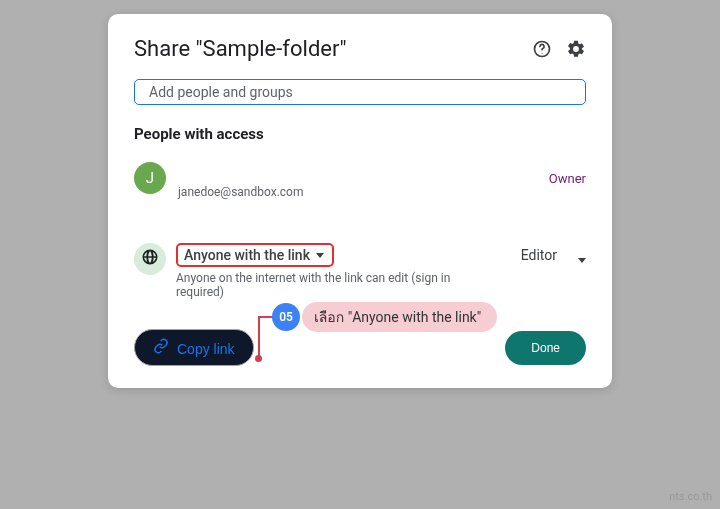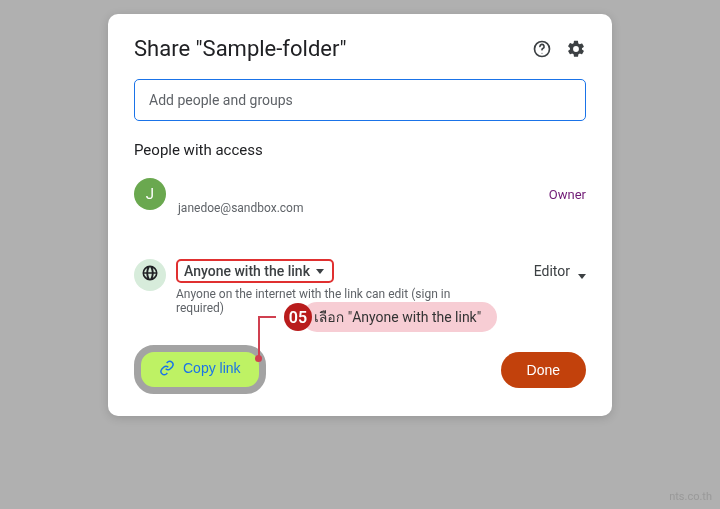--- a/index.html
+++ b/index.html
@@ -34,30 +34,30 @@
   }
   .header-icons {
     display: flex;
     gap: 14px;
     align-items: center;
   }
   .header-icons span { display:inline-flex; }
   .add-people {
     border: 1.5px solid #1a73e8;
     border-radius: 5px;
-    padding: 12px 14px;
+    padding: 4px 14px;
     font-size: 14px;
     color: #5f6368;
     margin-bottom: 20px;
     cursor: text;
   }
   .section-title {
     font-size: 15px;
     color: #202124;
-    font-weight: 400;
+    font-weight: 700;
     margin-bottom: 14px;
   }
   .person-row {
     display: flex;
     align-items: center;
     margin-bottom: 24px;
   }
   .avatar {
     width: 32px; height: 32px;
     border-radius: 50%;
@@ -116,67 +116,68 @@
     max-width: 300px;
   }
   .role-dropdown {
     display: flex;
     align-items: flex-end;
     font-size: 14px;
     color: #3c4043;
     cursor: pointer;
     margin-left: auto;
     padding-top: 4px;
+    gap: 13px;
   }
   .role-dropdown .tri {
     margin-left: 8px;
     width: 0; height: 0;
     border-left: 4px solid transparent;
     border-right: 4px solid transparent;
     border-top: 5px solid #3c4043;
   }
   .footer {
     display: flex;
     align-items: center;
     justify-content: space-between;
     margin-top: 30px;
   }
   .copy-link {
     display: flex;
-    align-items: flex-start;
+    align-items: flex-end;
     gap: 8px;
-    border: 7px solid #a3a3a3;
+    border: 1px solid #a3a3a3;
     border-radius: 20px;
     padding: 8px 18px;
     font-size: 14px;
     color: #1a73e8;
     font-weight: 500;
-    background: #bef264;
+    background: #0f172a;
     cursor: pointer;
   }
   .done-btn {
-    background: #c2410c;
+    background: #0f766e;
     color: #fff;
     border: none;
     border-radius: 22px;
     padding: 10px 26px;
-    font-size: 14px;
+    font-size: 12px;
     font-weight: 500;
     cursor: pointer;
   }
   
   .annot-badge {
     position: absolute;
-    left: 284px;
+    left: 272px;
     top: 303px;
     width: 28px; height: 28px;
-    background: #b91c1c;
+    background: #3b82f6;
     border-radius: 50%;
     color: #fff;
-    font-size: 16px;
+    font-size: 12px;
     font-weight: 600;
     display: flex;
     align-items: center;
     justify-content: center;
     z-index: 5;
   }
   .annot-label {
     position: absolute;
     left: 302px;
     top: 302px;

